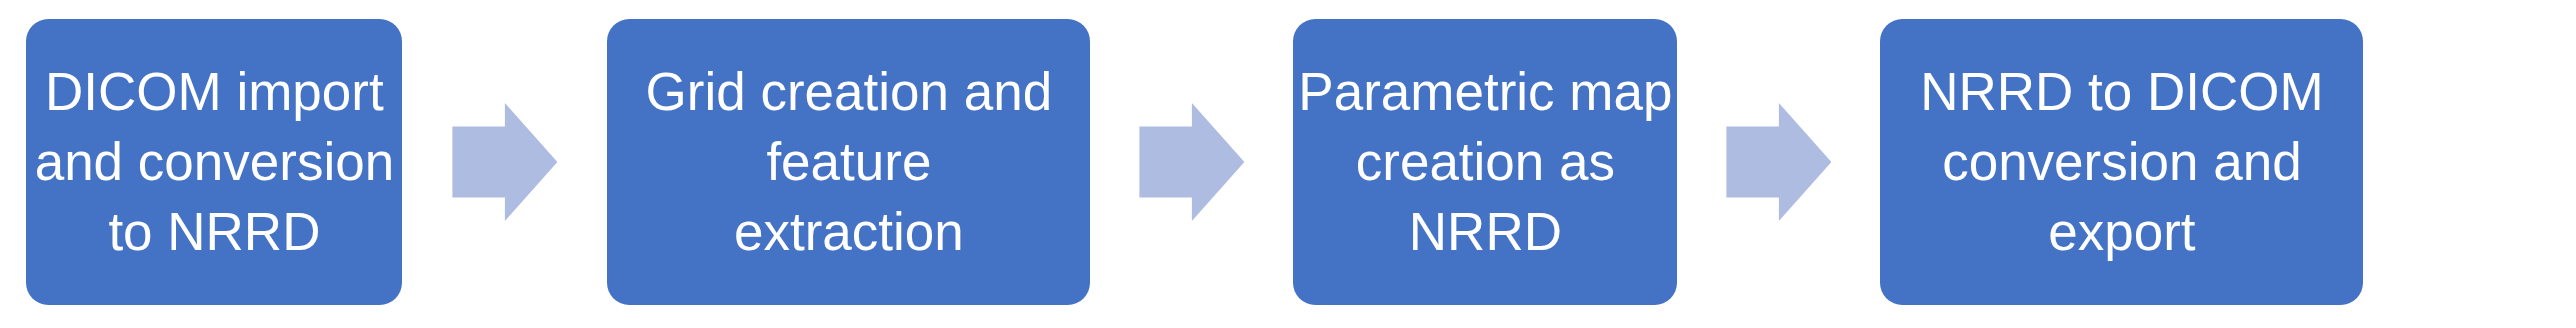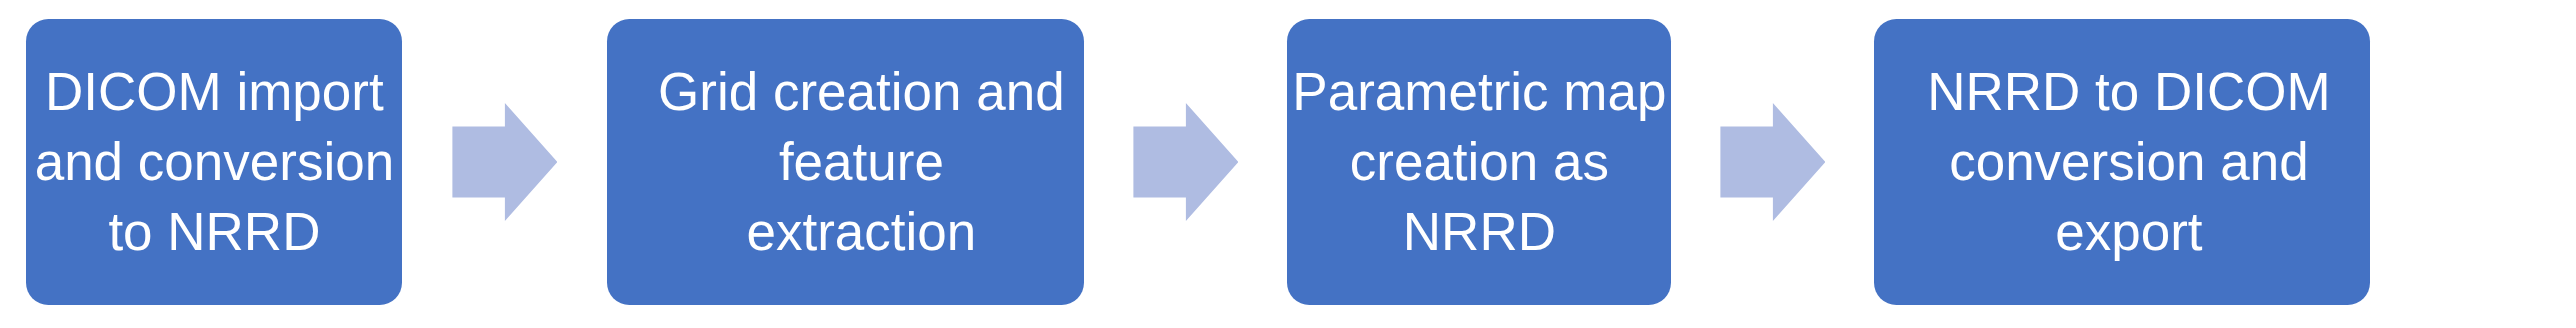--- a/index.html
+++ b/index.html
@@ -31,23 +31,23 @@
   }
   .step-label {
     color: var(--text-color, #ffffff);
     font-size: 53px;
     line-height: 70px;
     text-align: center;
     white-space: pre-line;
     letter-spacing: 0px;
   }
   .w1 { width: 376px; }
-  .w2 { width: 446px; padding-left: 31px; }
+  .w2 { width: 483px; }
   .w3 { width: 384px; justify-content: flex-end; }
-  .w4 { width: 483px; padding-left: 13px; }
+  .w4 { width: 483px; }
   .arrow-cell {
     height: 286px;
     display: flex;
     align-items: center;
     justify-content: center;
     flex: 0 0 auto;
   }
   .g1 { width: 205px; }
   .g2 { width: 203px; }
   .g3 { width: 203px; }

